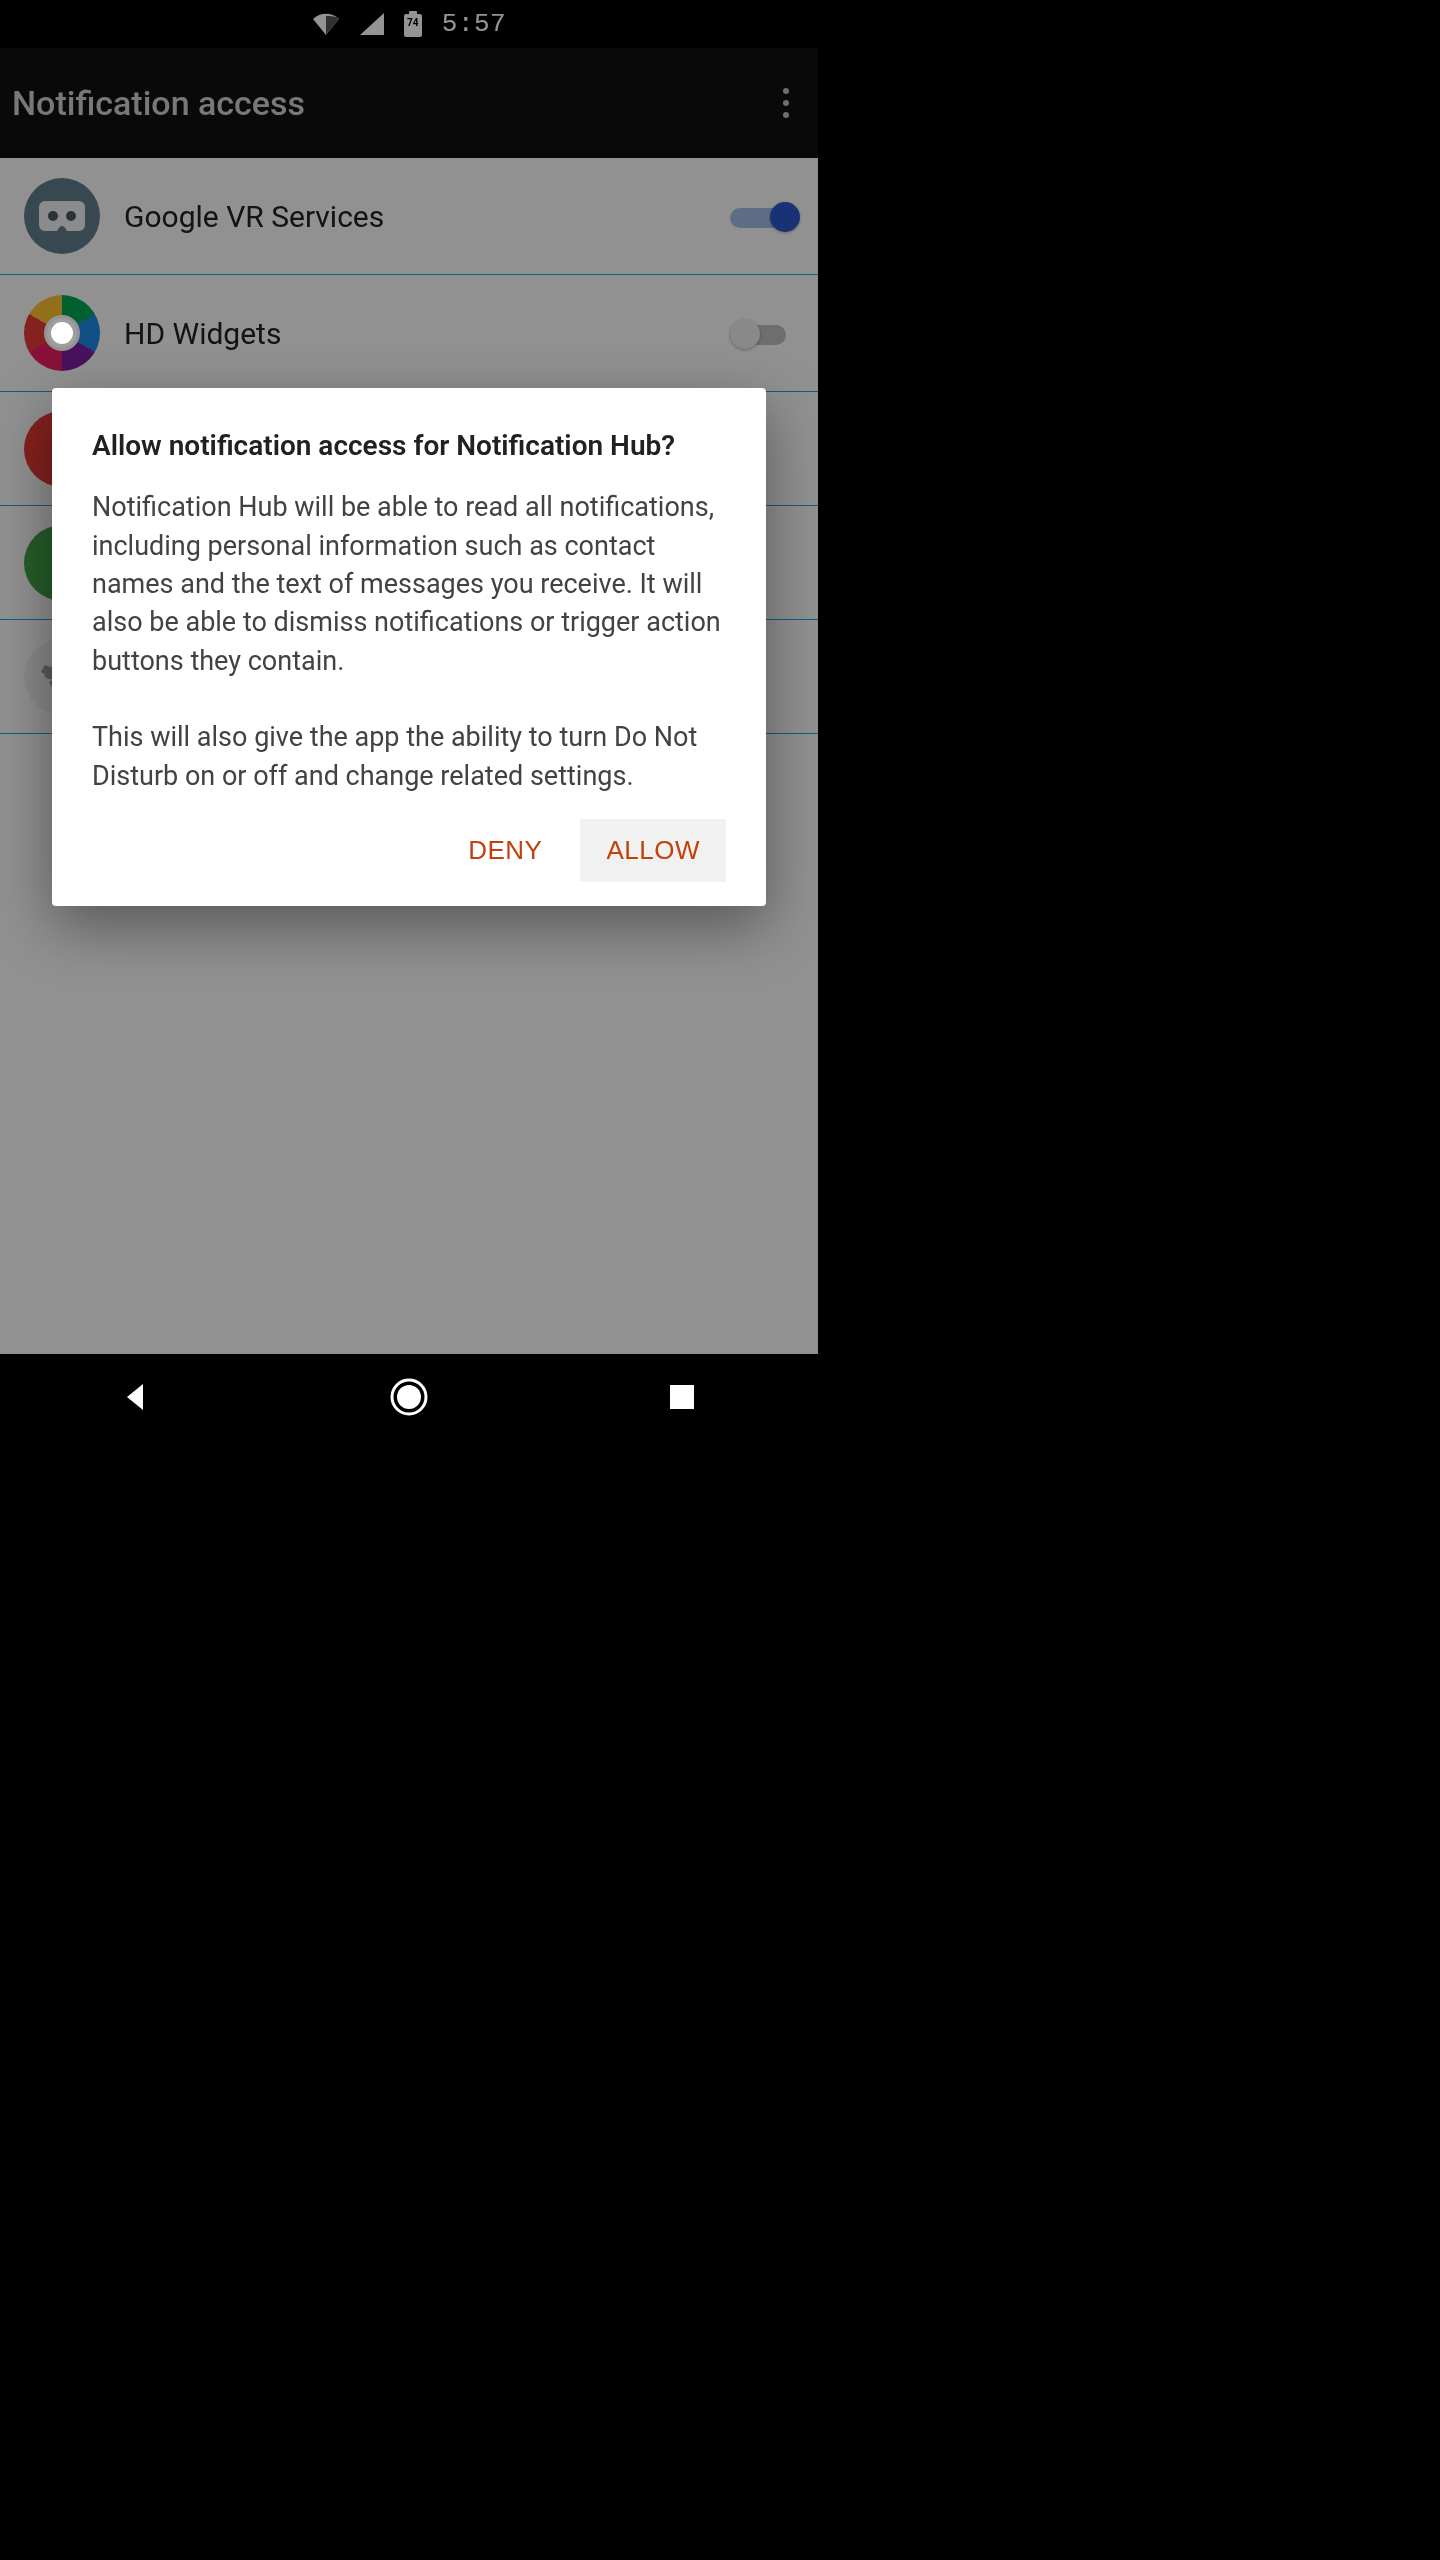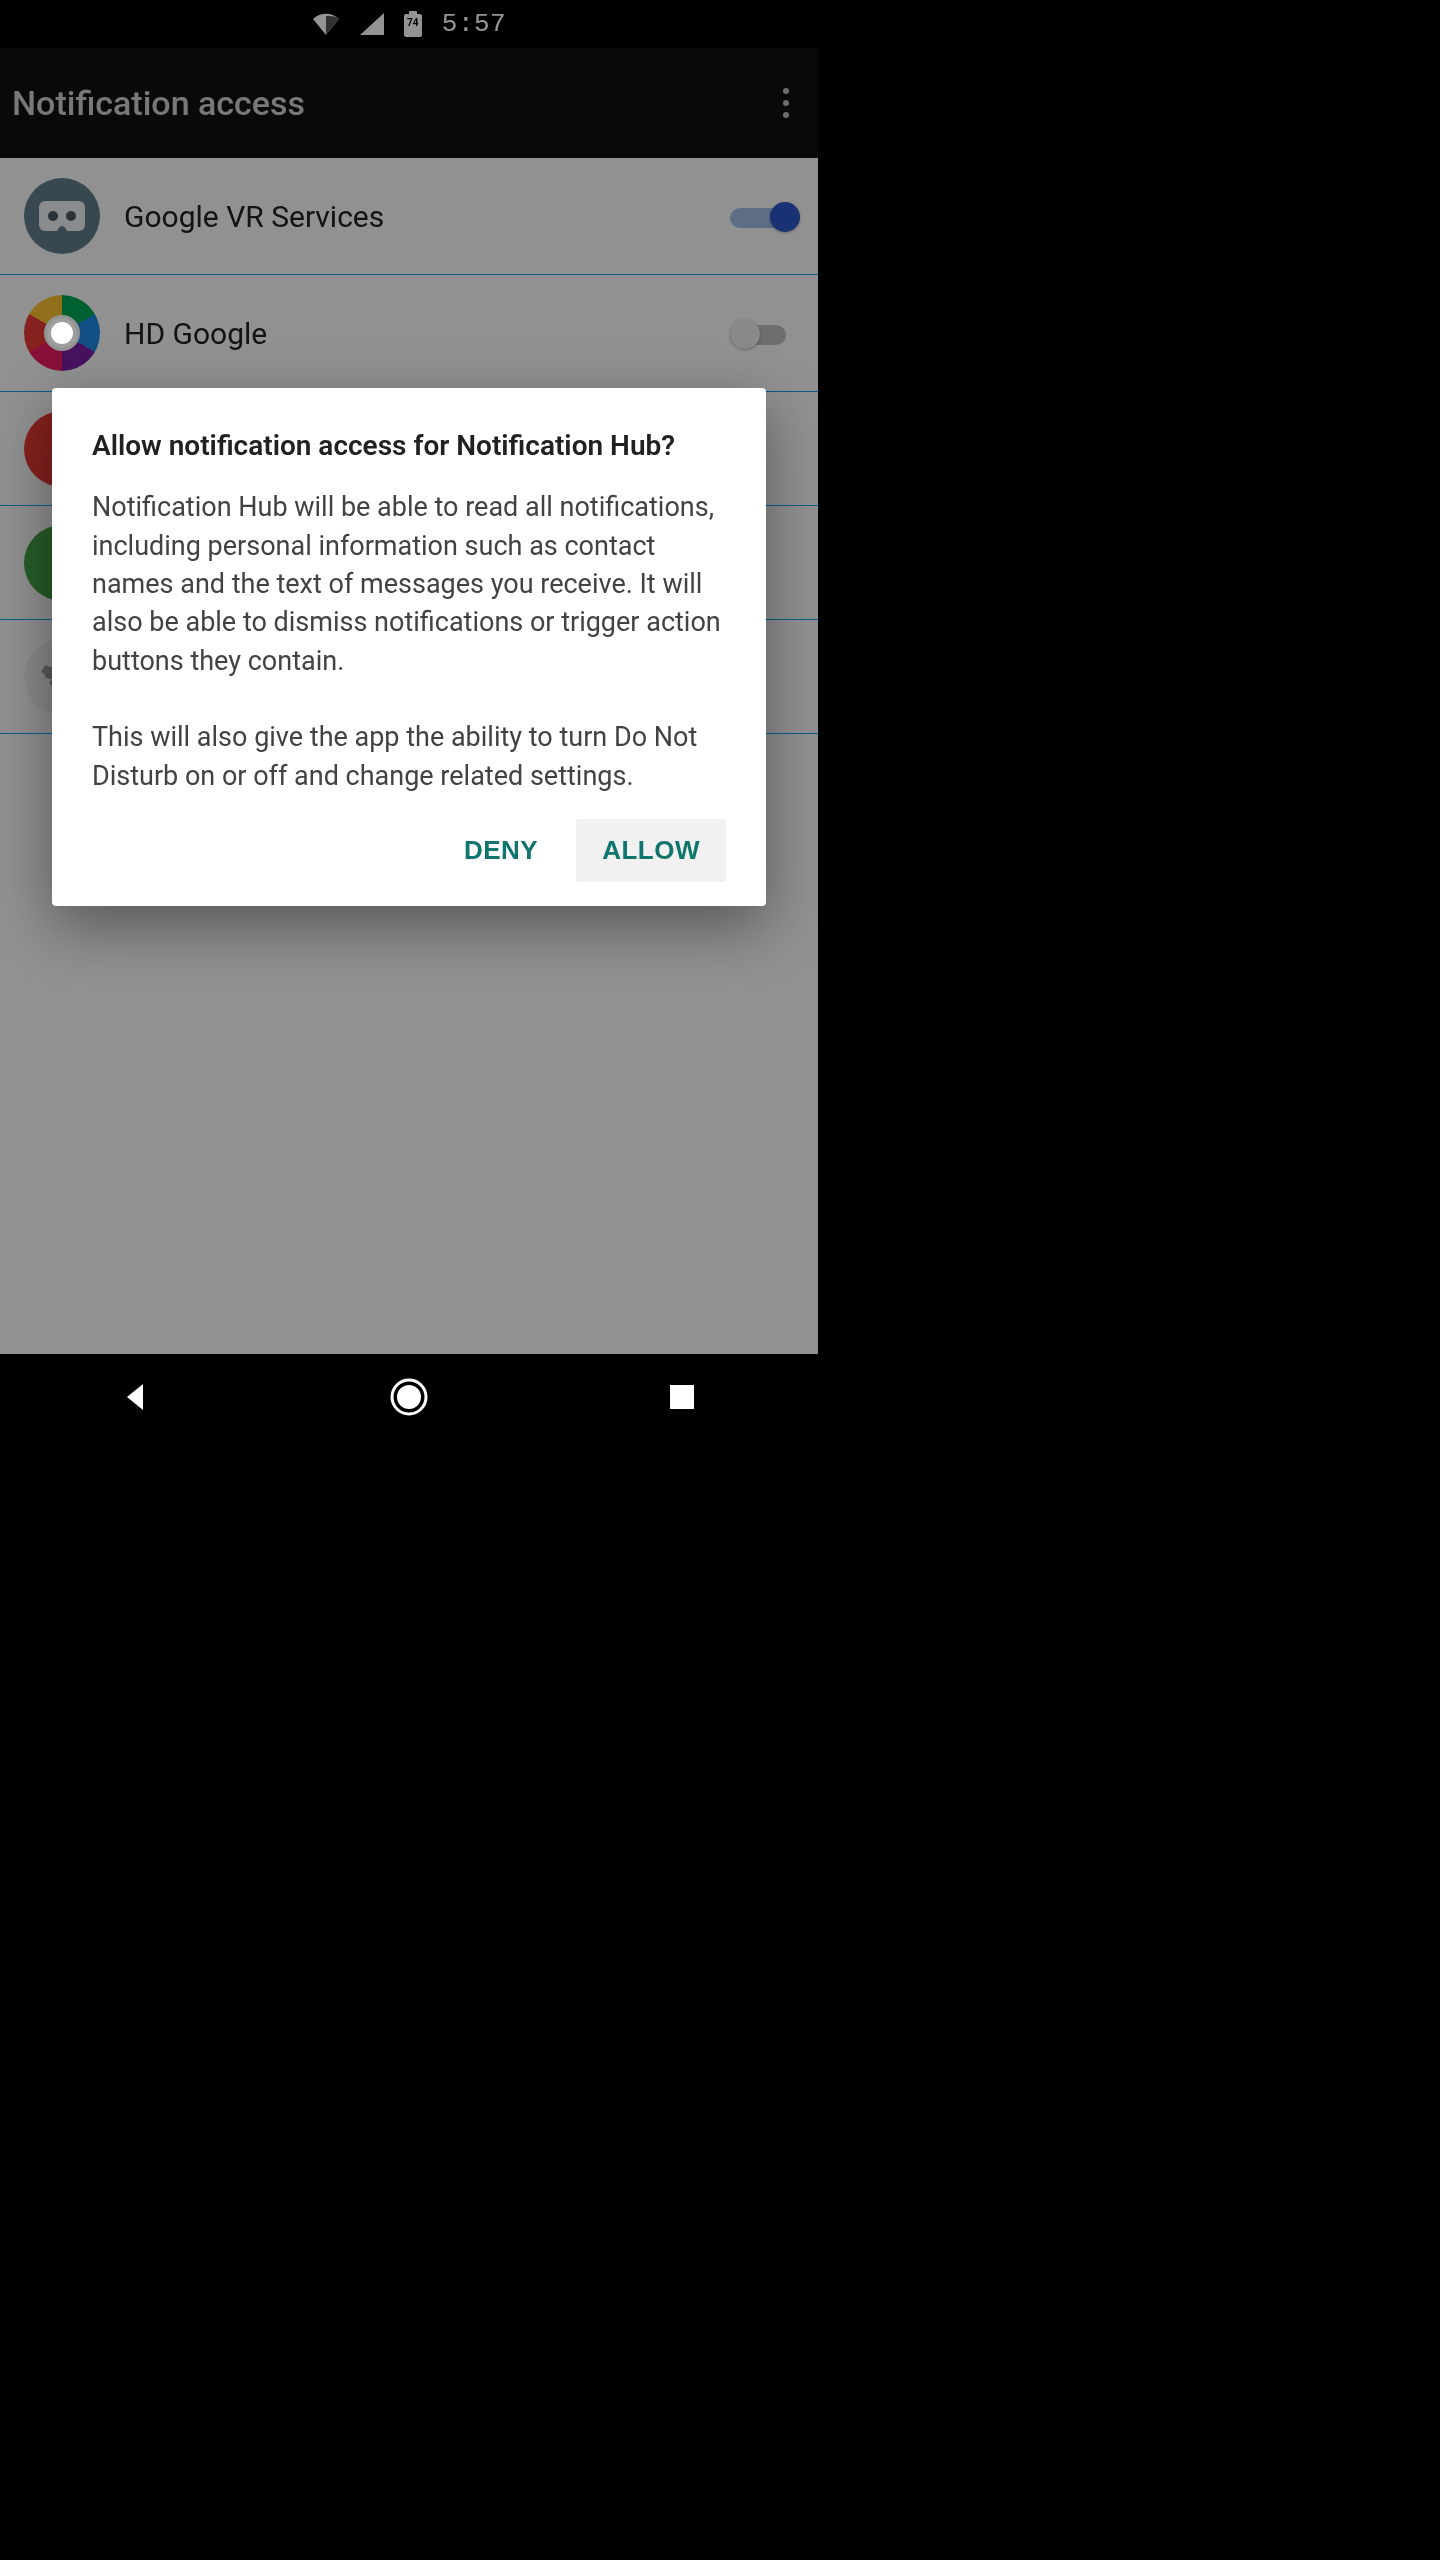--- a/index.html
+++ b/index.html
@@ -48,21 +48,21 @@
   .row.partial .switch { visibility:hidden; }
 
   
   .scrim { position:absolute; inset:0; background: rgba(0,0,0,0.42); }
 
   
   .dialog { position:absolute; left:52px; right:52px; top:388px; background:#fff; border-radius:4px; box-shadow: 0 20px 60px rgba(0,0,0,.4); padding: 40px 40px 24px 40px; }
   .dialog-title { font-size: 28px; font-weight: 600; color:#212121; line-height: 1.3; margin-bottom: 24px; }
   .dialog-body { font-size: 27px; color:#424242; line-height: 1.42; margin-bottom: 24px; white-space: pre-line; }
   .dialog-actions { display:flex; justify-content:flex-end; gap: 12px; }
-  .dlg-btn { font-size: 26px; font-weight:700; color:#0f766e; letter-spacing:0.5px; padding: 16px 26px; border:none; background:transparent; cursor:pointer; border-radius:2px; }
+  .dlg-btn { font-size: 26px; font-weight:400; color:#c2410c; letter-spacing:0.5px; padding: 16px 26px; border:none; background:transparent; cursor:pointer; border-radius:2px; }
   .dlg-btn.primary { background:#f1f1f1; }
 
   
   .navbar { position:absolute; bottom:0; left:0; right:0; height: 86px; background:#000; display:flex; align-items:center; justify-content:space-around; }
   .nav-btn { width:50px; height:50px; display:flex; align-items:center; justify-content:center; }
   .nav-back svg, .nav-home svg, .nav-recent svg { display:block; }
 
   .content-area { position:absolute; top:158px; bottom:86px; left:0; right:0; background:#fafafa; overflow:hidden; }
 </style>
 </head>
@@ -117,21 +117,21 @@
         </div>
         <div class="label">Google VR Services</div>
         <div class="switch on">
           <div class="track"></div>
             <div class="thumb"></div>
         </div>
       </div>
 
       <div class="row">
         <div class="icon icon-hd"></div>
-        <div class="label">HD Google</div>
+        <div class="label">HD Widgets</div>
         <div class="switch off">
           <div class="track"></div>
             <div class="thumb"></div>
         </div>
       </div>
 
       <div class="row partial">
         <div class="icon icon-generic"></div>
         <div class="label"></div>
         <div class="switch off"></div>

